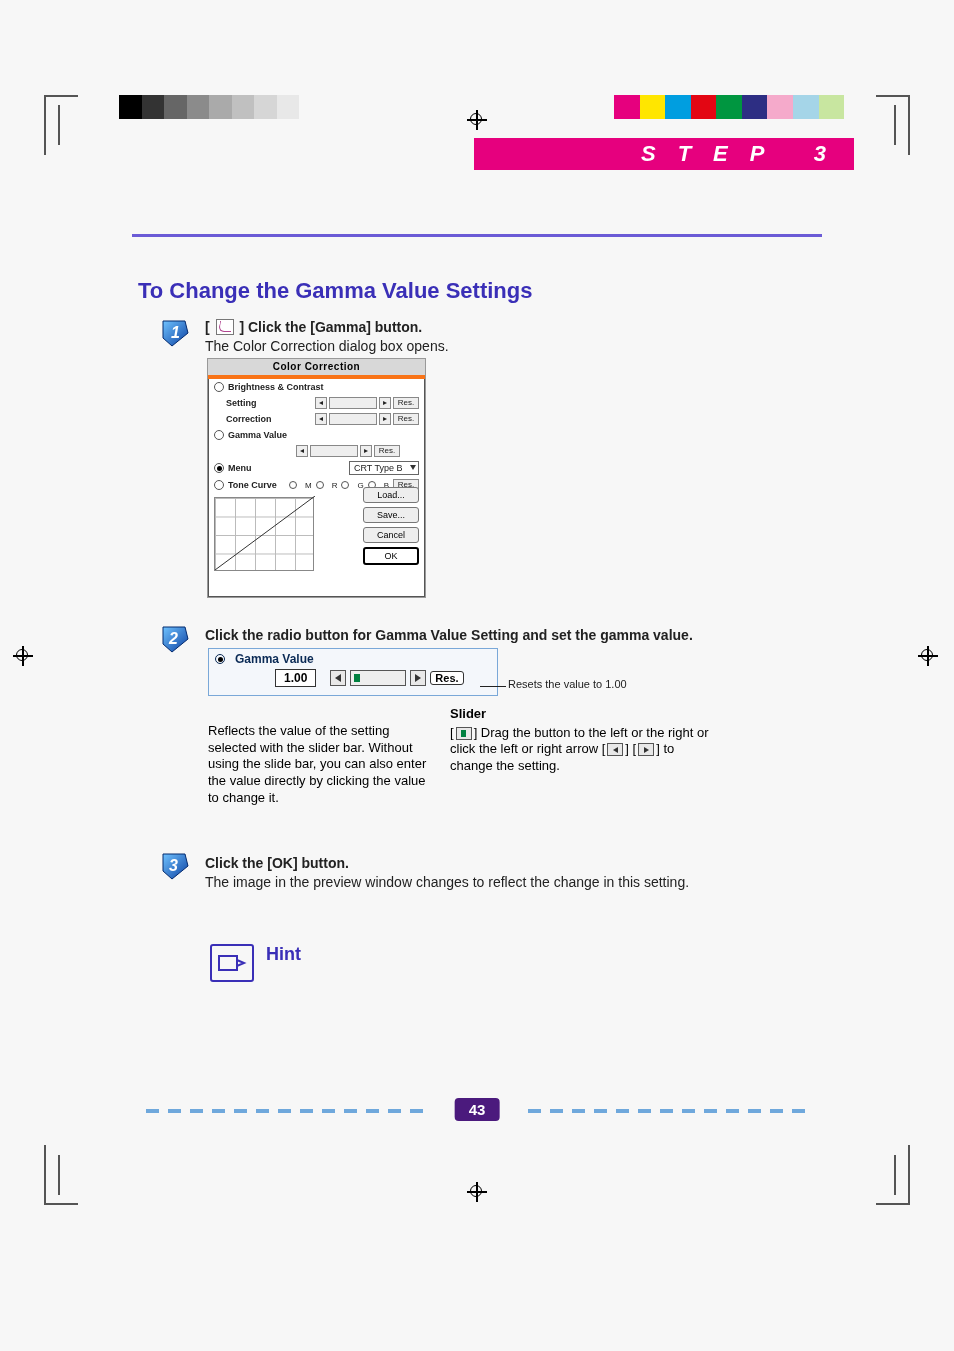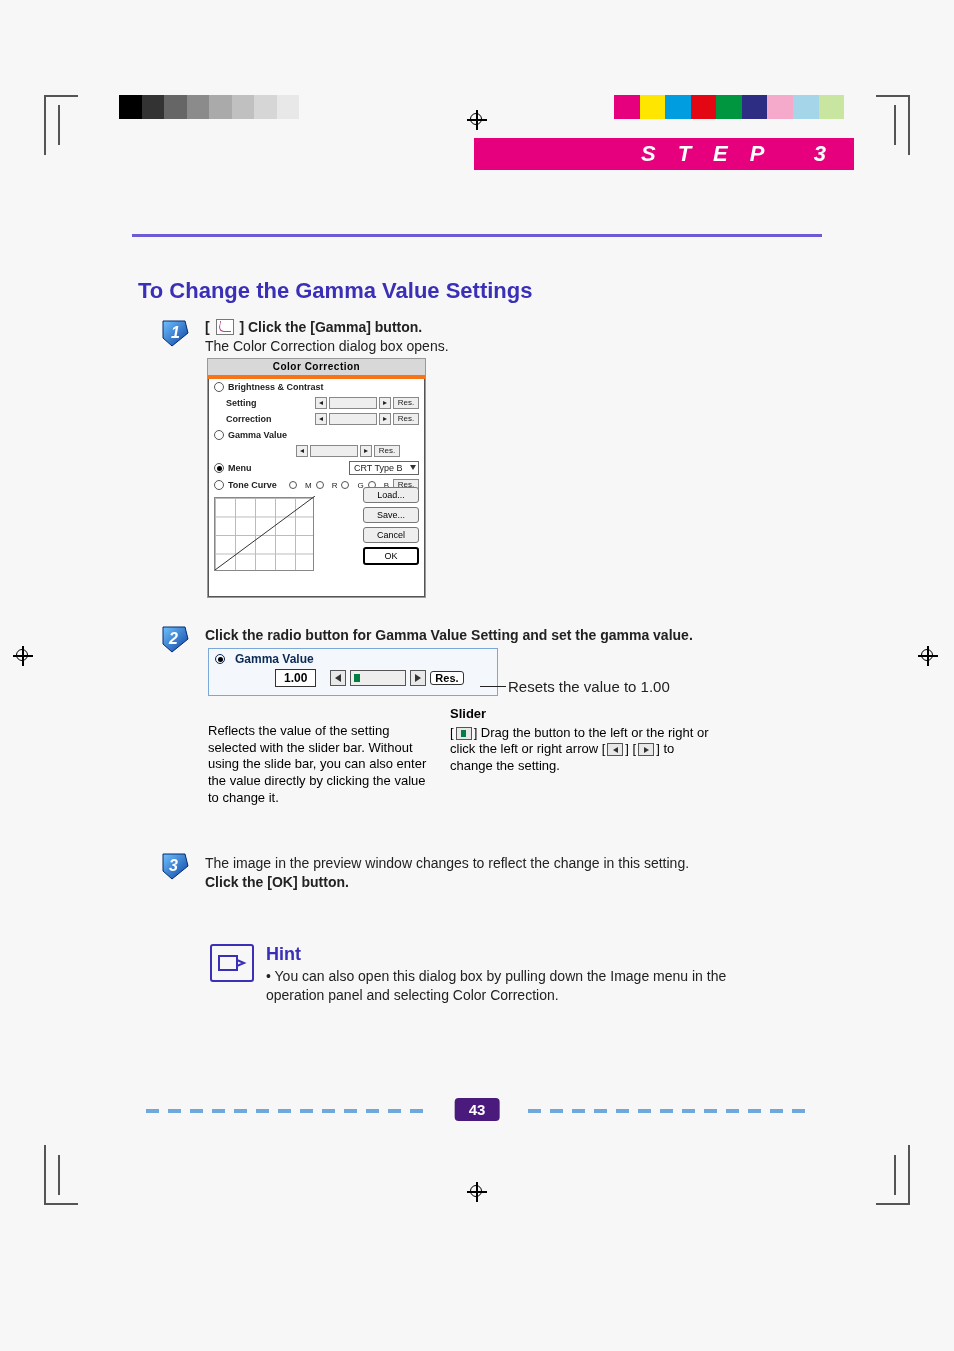--- a/index.html
+++ b/index.html
@@ -106,21 +106,21 @@
   .gamma-fig .row1{display:flex;align-items:center;gap:6px;font:700 12px Arial;color:#0a2a55}
   .gamma-fig .row2{display:flex;align-items:center;gap:4px;margin-top:3px;padding-left:60px}
   .valbox{border:1px solid #333;background:#fff;padding:1px 8px;font:700 12px Arial}
   .arrowbtn{width:16px;height:16px;border:1px solid #555;background:#e8e8e8;display:flex;align-items:center;justify-content:center}
   .arrowbtn .tri-l{width:0;height:0;border-top:4px solid transparent;border-bottom:4px solid transparent;border-right:6px solid #333}
   .arrowbtn .tri-r{width:0;height:0;border-top:4px solid transparent;border-bottom:4px solid transparent;border-left:6px solid #333}
   .slider-track{height:16px;width:56px;border:1px solid #555;background:#eee;position:relative}
   .slider-track .thumb{position:absolute;left:3px;top:3px;width:6px;height:8px;background:#008040}
   .resbtn2{border:1px solid #333;background:#fff;border-radius:3px;padding:0 4px;font:700 11px Arial}
 
-  .callout{font-size:15px;color:#222}
+  .callout{font-size:11px;color:#222}
   .call-reset{position:absolute;left:408px;top:540px}
   .call-line{position:absolute;height:1px;background:#222}
   .l1{left:380px;top:548px;width:26px}
 
   .step2-txt{position:absolute;left:108px;top:585px;width:230px;font-size:13px;line-height:1.28}
   .step2-slider{position:absolute;left:350px;top:568px;width:260px;font-size:13px;line-height:1.28}
   .step2-slider .hdr{font-weight:700;margin-bottom:2px}
   .inline-ico{display:inline-flex;vertical-align:middle;border:1px solid #555;background:#e8e8e8;width:16px;height:13px;align-items:center;justify-content:center;margin:0 2px}
   .inline-ico .tri-l,.inline-ico .tri-r{border-width:3.5px}
   .inline-ico .sq{width:5px;height:7px;background:#008040}
@@ -359,32 +359,31 @@
           <linearGradient id="g3" x1="0" x2="1" y1="0" y2="1">
       <stop offset="0" stop-color="#6fc2ff"></stop>
             <stop offset="1" stop-color="#0b3fa0"></stop>
           </linearGradient>
         </defs>
       <polygon points="3,3 25,3 28,15 12,28 3,20" fill="url(#g3)" stroke="#032a6e"></polygon>
       <text x="9" y="20" font-size="16" font-weight="900" font-style="italic" fill="#fff">3</text>
       </svg>
   </div>
   <div class="step-body step3">
+    <div class="txt bold">Click the [OK] button.</div>
     <div class="txt">The image in the preview window changes to reflect the change in this setting.</div>
-    <div class="txt bold">Click the [OK] button.</div>
   </div>
 
   <div class="hint">
     <div class="hint-ico">
       <svg viewBox="0 0 30 22">
           <path d="M2 4 h18 v14 h-18 z M20 8 l7 3 l-7 3 z" fill="none" stroke="#3a2fb7" stroke-width="2"></path>
         </svg>
     </div>
     <div>
       <div class="hint-title">Hint</div>
-      <div class="txt" style="max-width:520px">• You can also open this dialog box by pulling down the Image menu in the operation panel and selecting Color Correction.</div>
     </div>
   </div>
 
   <div class="dashes left"></div>
   <div class="pnum">43</div>
   <div class="dashes right"></div>
 </div>
 
 </body></html>

